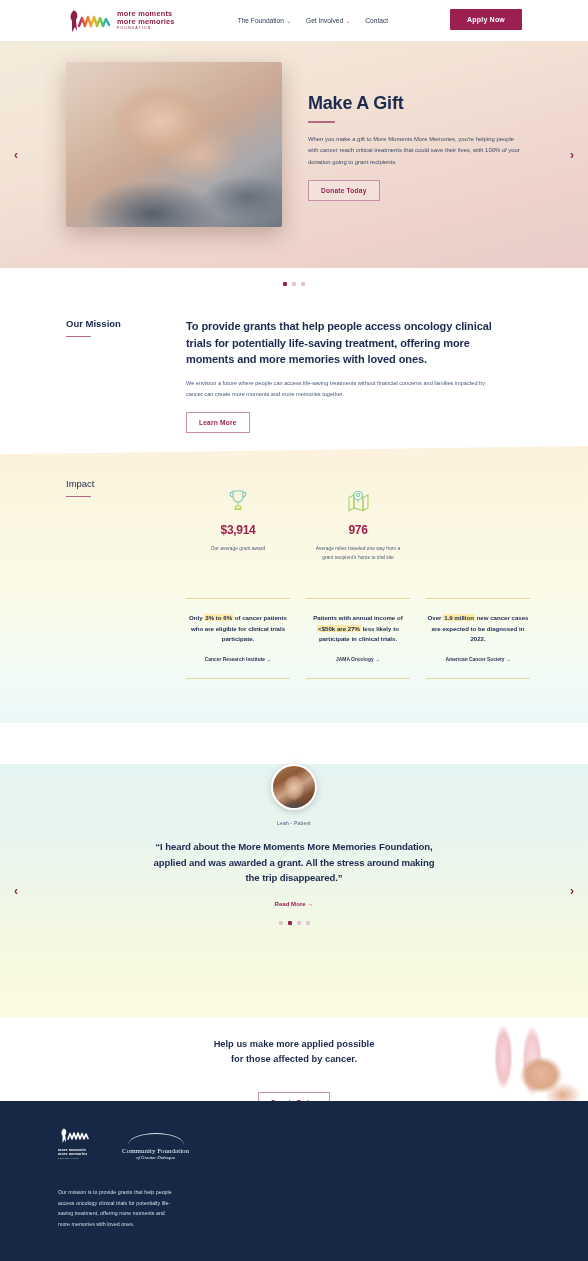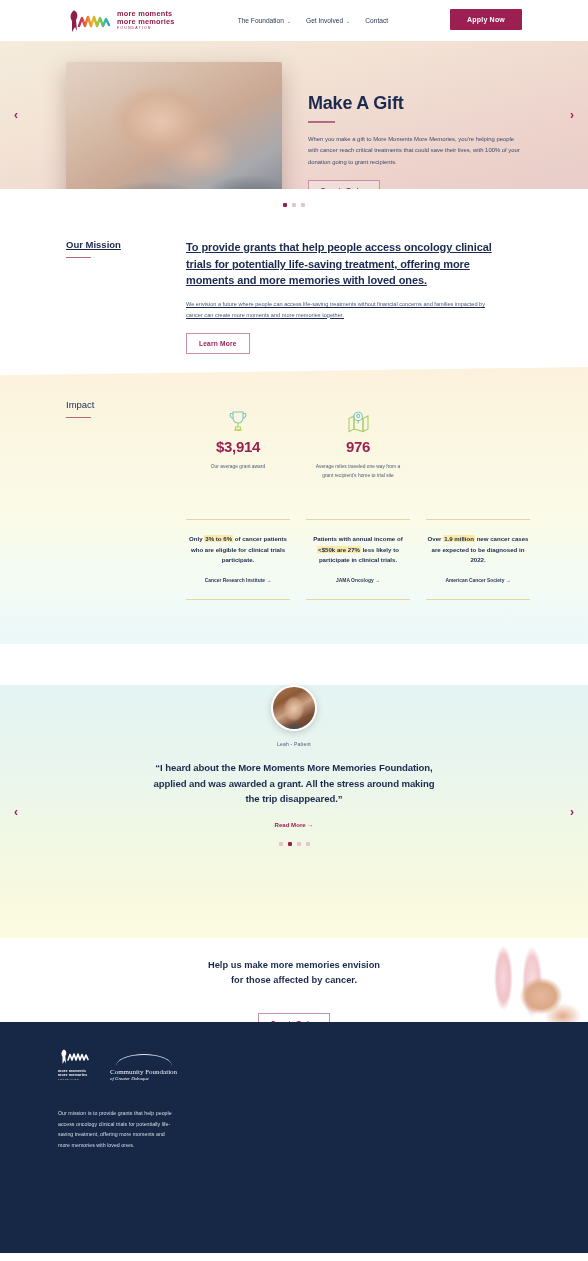--- a/index.html
+++ b/index.html
@@ -32,21 +32,21 @@
   .caret { font-size:5px; color:#8e1f4b; }
   .apply-btn {
     position:absolute; right:66px; top:9px;
     background:#9c1f52; color:#fff; font-size:7px; font-weight:bold;
     padding:7px 17px; border:none; border-radius:1px; cursor:pointer;
     letter-spacing:.2px;
   }
 
   
   .hero {
-    position:relative; height:148px;
+    position:relative; height:227px;
     background:linear-gradient(165deg,#f4ecdc 0%,#f3e3d5 35%,#edd3cc 75%,#e8cdc8 100%);
     overflow:hidden;
     padding-left:41px;
   }
   .hero-img {
     position:absolute; left:66px; top:21px; width:216px; height:165px;
     border-radius:2px; box-shadow:0 8px 22px rgba(90,50,40,.30);
     background:linear-gradient(150deg,#e4d2c6 0%,#d7bda9 28%,#caa894 50%,#a9a9ad 72%,#6d7682 100%);
     overflow:hidden;
   }
@@ -75,21 +75,21 @@
   }
   .arrow.left { left:14px; }
   .arrow.right { right:14px; }
 
   .dots { display:flex; justify-content:center; gap:5px; padding-top:14px; }
   .dot { width:4px; height:4px; background:#e6c3d1; border-radius:1px; cursor:pointer; }
   .dot.active { background:#9c1f52; }
 
   
   .mission {
-    background:#fff; padding:32px 0 0; display:flex; position:relative; height:160px;text-decoration:underline;
+    background:#fff; padding:32px 0 0; display:flex; position:relative; height:160px;
   }
   .mission-left { width:120px; margin-left:66px; }
   .mission-kicker { font-size:9.5px; font-weight:bold; color:#1b2a4e; }
   .mission-rule { width:25px; height:1.4px; background:#b06a84; margin-top:7px; }
   .mission-right { width:308px; margin-left:0px; }
   .mission-head {
     font-size:11px; font-weight:bold; line-height:1.52; color:#1b2a4e; letter-spacing:-.1px;
   }
   .mission-sub { font-size:5.6px; line-height:1.85; color:#48587a; margin-top:10px; width:300px; }
 
@@ -98,21 +98,21 @@
     position:relative; height:277px;
     background:linear-gradient(180deg,#fcf1dd 0%,#fbf6e0 20%,#fafbe8 55%,#f2fbf6 82%,#ebf8f8 100%);
     clip-path:polygon(0 3%,100% 0,100% 100%,0 100%);
     padding-top:32px;
   }
   .impact-kicker { margin-left:66px; font-size:9.5px; font-weight:normal; color:#1b2a4e; }
   .impact-rule { margin-left:66px; width:25px; height:1.4px; background:#b06a84; margin-top:7px; }
   .stats { position:absolute; top:38px; left:178px; display:flex; width:360px; }
   .stat { width:120px; text-align:center; }
   .stat-icon { height:33px; display:flex; align-items:center; justify-content:center; }
-  .stat-num { font-size:15px; font-weight:bold; color:#9c1f52; margin-top:0; letter-spacing:-.3px; }
+  .stat-num { font-size:12px; font-weight:bold; color:#9c1f52; margin-top:6px; letter-spacing:-.3px; }
   .stat-label { font-size:4.9px; color:#4b5a79; line-height:1.75; margin-top:8px; padding:0 14px; }
 
   .facts { position:absolute; top:152px; left:178px; display:flex; width:360px; }
   .fact { width:120px; padding:0 8px; text-align:center; }
   .fact-line { height:1px; background:#e8d79a; margin-bottom:14px; }
   .fact-line.bot { margin:16px 0 0; }
   .fact-text { font-size:6.1px; font-weight:bold; line-height:1.75; color:#1b2a4e; }
   .hl { background:#fbeaa8; padding:0 1px; }
   .fact-src { font-size:4.9px; font-weight:bold; color:#2b3a55; margin-top:12px; cursor:pointer; }
 
@@ -156,21 +156,21 @@
       radial-gradient(ellipse 13px 46px at 69% 52%, #f8dde0 0%, #f1c8cd 55%, rgba(255,255,255,0) 78%),
       radial-gradient(ellipse 26px 18px at 86% 86%, #e3ab8d 0%, rgba(255,255,255,0) 72%);
   }
 
   
   .footer { background:#162846; height:231px; position:relative; color:#fff; }
   .f-logos { display:flex; align-items:flex-start; gap:12px; padding:26px 0 0 58px; }
   .f-logo-mark { width:40px; }
   .f-l1,.f-l2 { font-size:3.6px; font-weight:bold; color:#fff; letter-spacing:.2px; display:block; }
   .f-l3 { font-size:2.3px; color:#cdd6e4; letter-spacing:.6px; display:block; margin-top:1px; }
-  .cf-logo { text-align:left; padding-top:6px; }
+  .cf-logo { text-align:center; padding-top:6px;margin-left:12px; }
   .cf-arc { width:56px; height:12px; border-top:1px solid #dfe5ee; border-radius:50% 50% 0 0/100% 100% 0 0; margin:0 auto 2px; }
   .cf-l1 { font-family:"Liberation Serif", serif; font-size:7px; color:#eef2f7; }
   .cf-l2 { font-family:"Liberation Serif", serif; font-size:4.8px; font-style:italic; color:#eef2f7; }
   .f-mission {
     position:absolute; left:58px; top:86px; width:118px;
     font-size:5.3px; line-height:2.0; color:#d6dde9;
   }
 </style>
 </head>
 <body>
@@ -322,21 +322,21 @@
       <div class="dot"></div>
       <div class="dot active"></div>
       <div class="dot"></div>
       <div class="dot"></div>
     </div>
   </div>
 
   <div class="cta">
     <div class="cta-ribbon"></div>
     <div class="cta-head">
-      <div>Help us make more memories envision</div>
+      <div>Help us make more applied possible</div>
       <div>for those affected by cancer.</div>
     </div>
     <div class="cta-btn-wrap">
       <span class="btn-outline">Donate Today</span>
     </div>
   </div>
 
   <div class="footer">
     <div class="f-logos">
       <div>

